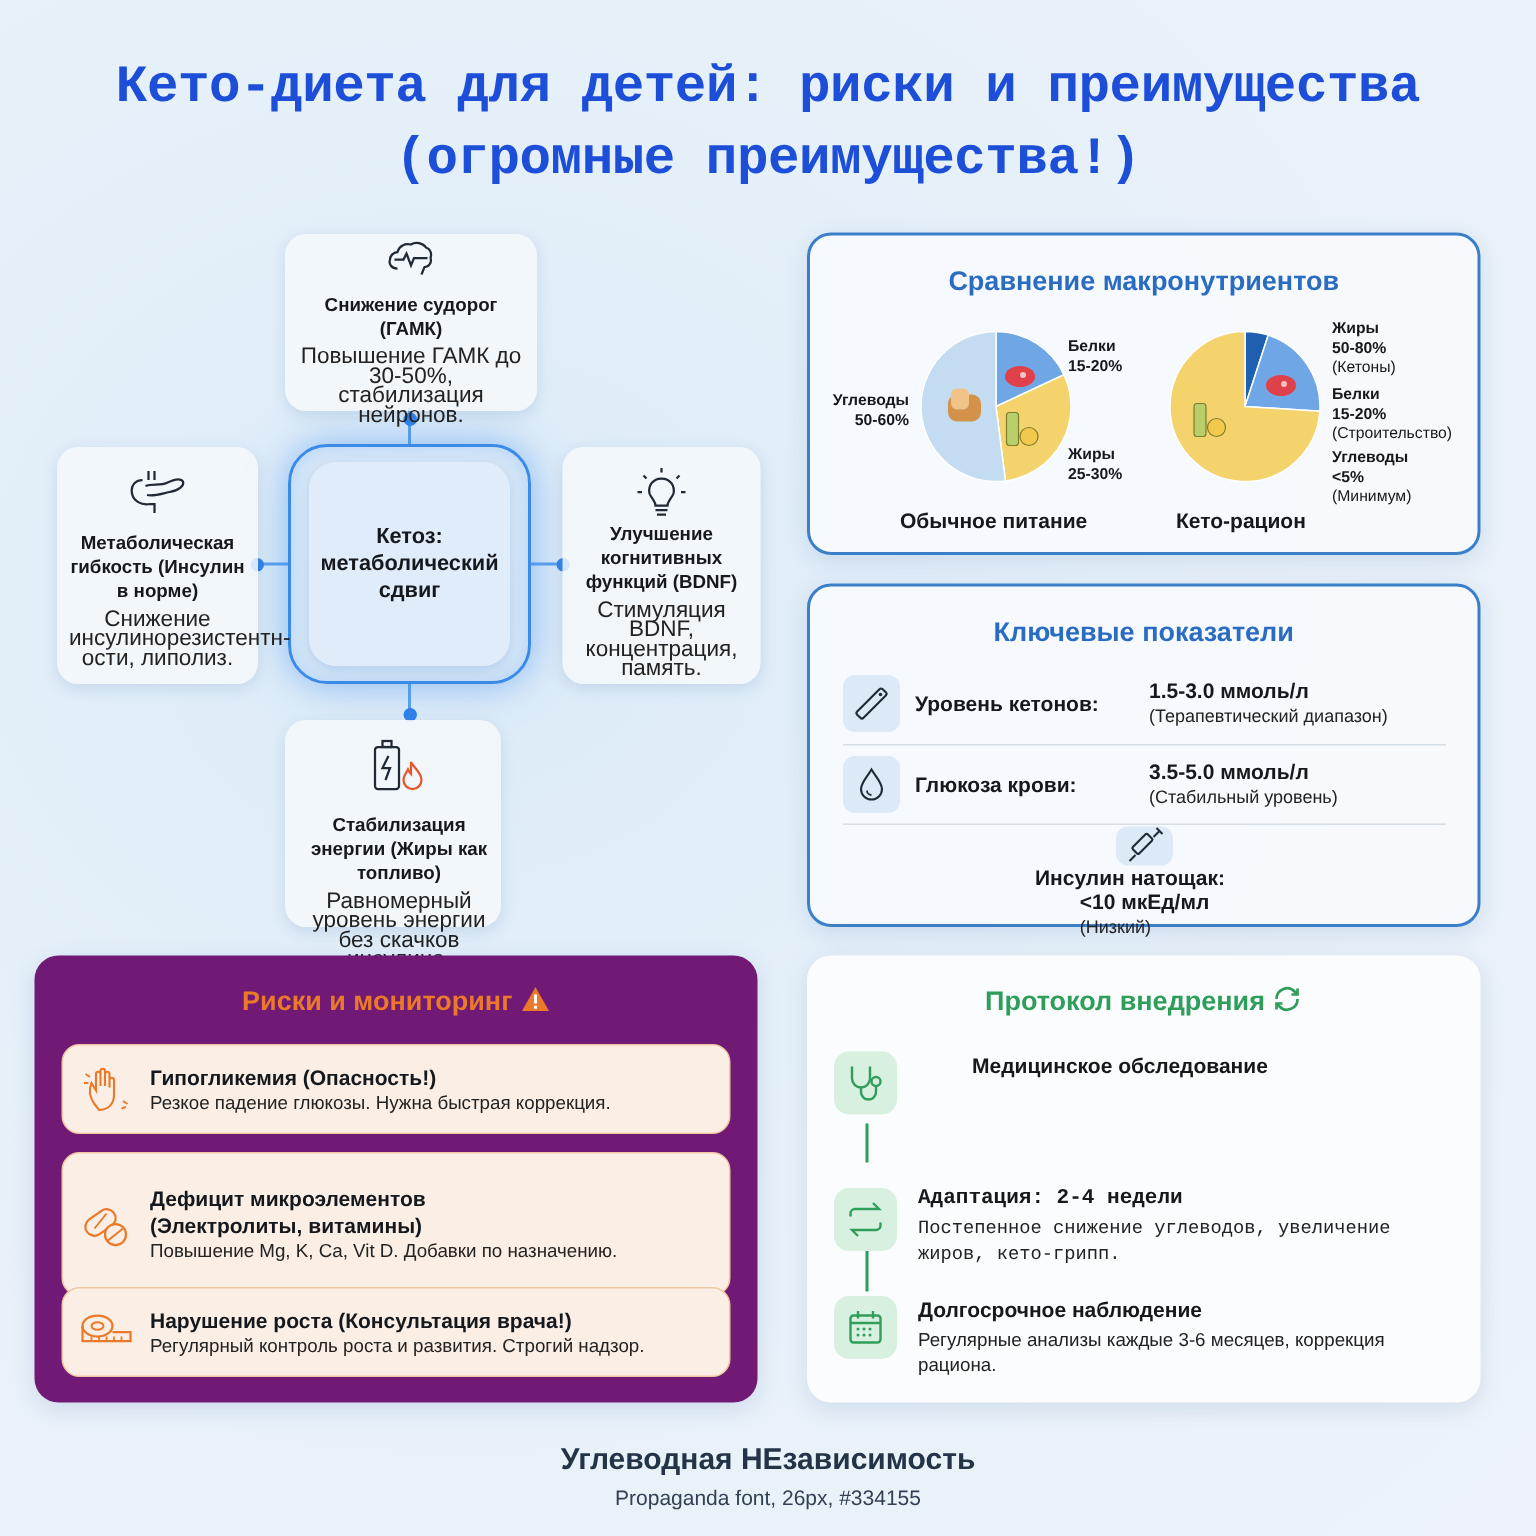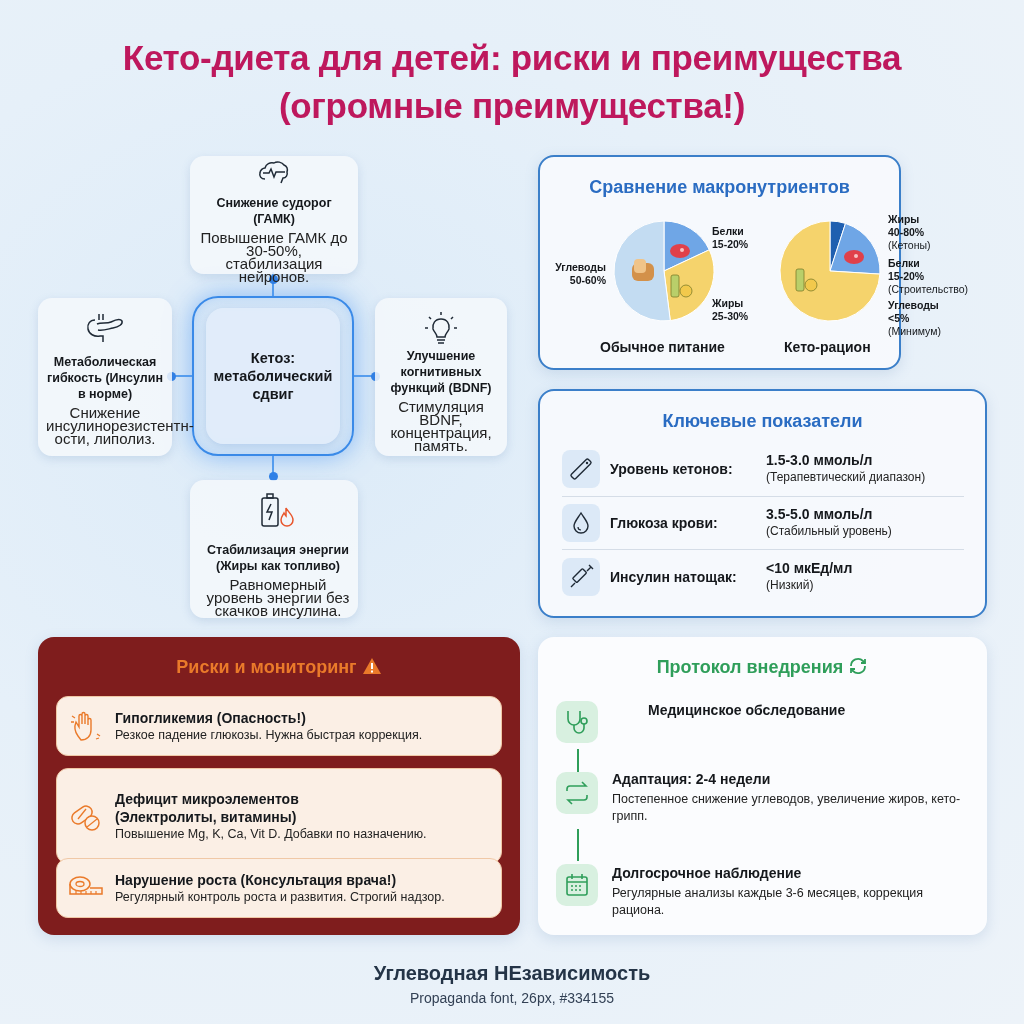--- a/index.html
+++ b/index.html
@@ -5,22 +5,22 @@
   * { box-sizing: border-box; margin: 0; padding: 0; }
   html, body { width: 1024px; height: 1024px; overflow: hidden; }
   body {
     font-family: "Liberation Sans", "DejaVu Sans", sans-serif;
     background: radial-gradient(ellipse at 30% 40%, #dcebf8 0%, #e6f0f9 45%, #edf3f9 100%);
     color: #1c1f24;
     position: relative;
   }
   .title {
     position: absolute; left: 0; top: 34px; width: 1024px;
-    text-align: center; color: #be185d; font-weight: bold;
-    font-size: 35px; line-height: 48px; letter-spacing: -0.3px;
+    text-align: center; color: #1d4ed8; font-weight: bold;
+    font-size: 35px; line-height: 48px; letter-spacing: -0.3px; font-family: Liberation Mono, monospace;
   }
   .card {
     position: absolute; background: rgba(247,250,253,0.92);
     border-radius: 16px;
     box-shadow: 0 4px 14px rgba(90,130,180,0.18);
   }
   .node {
     position: absolute; background: rgba(244,248,252,0.85);
     border-radius: 14px; box-shadow: 0 3px 10px rgba(90,130,180,0.2);
     text-align: center; padding: 0 8px;
@@ -115,33 +115,33 @@
   <div class="node" style="left:375px;top:298px;width:132px;height:158px;padding-top:14px;">
     <svg class="ic" width="36" height="34" viewBox="0 0 36 34">
       <path d="M18 7c-6 0-9 5-8 10 1 3 4 5 4 8h8c0-3 3-5 4-8 1-5-2-10-8-10z" fill="none" stroke="#1f2a36" stroke-width="1.5"></path>
       <path d="M14 28h8M15 31h6" stroke="#1f2a36" stroke-width="1.5"></path>
       <path d="M18 0v3M6 5l2 2M30 5l-2 2M2 16h3M31 16h3" stroke="#1f2a36" stroke-width="1.5"></path>
     </svg>
     <h4 style="margin-top:2px;">Улучшение когнитивных функций (BDNF)</h4>
     <p>Стимуляция BDNF, концентрация, память.</p>
   </div>
 
-  <div class="node" style="left:190px;top:480px;width:168px;height:138px;padding-top:12px;padding-left:16px;">
+  <div class="node" style="left:190px;top:480px;width:144px;height:138px;padding-top:12px;padding-left:16px;">
     <svg class="ic" width="40" height="38" viewBox="0 0 40 38">
       <rect x="4" y="6" width="16" height="28" rx="2" fill="none" stroke="#1f2a36" stroke-width="1.5"></rect>
       <rect x="9" y="2" width="6" height="4" fill="none" stroke="#1f2a36" stroke-width="1.5"></rect>
       <path d="M13 12l-4 8h5l-3 8" fill="none" stroke="#1f2a36" stroke-width="1.5"></path>
       <path d="M28 16c2 4 7 7 7 12a6 6 0 0 1-12 0c0-3 2-5 3-7 1 2 2 3 2 3 0-3 0-5 0-8z" fill="none" stroke="#e8552b" stroke-width="1.5"></path>
     </svg>
     <h4 style="margin-top:12px;">Стабилизация энергии (Жиры как топливо)</h4>
     <p>Равномерный уровень энергии без скачков инсулина.</p>
   </div>
 </div>
 
-<div class="card blue-border" style="left:538px;top:155px;width:363px;height:215px;">
+<div class="card blue-border" style="left:538px;top:155px;width:449px;height:215px;">
   <div class="panel-title" style="color:#2a6cc2;margin-top:20px;">Сравнение макронутриентов</div>
 
   <svg style="position:absolute;left:72px;top:62px;" width="104" height="104" viewBox="-52 -52 104 104">
     <path d="M0 0 L0 -50 A50 50 0 0 1 45.3 -21.2 Z" fill="#6fa6e6" stroke="#fff" stroke-width="1"></path>
     <path d="M0 0 L45.3 -21.2 A50 50 0 0 1 6.3 49.6 Z" fill="#f5d36c" stroke="#fff" stroke-width="1"></path>
     <path d="M0 0 L6.3 49.6 A50 50 0 1 1 0 -50 Z" fill="#c3dcf2" stroke="#fff" stroke-width="1"></path>
     <g>
       <ellipse cx="16" cy="-20" rx="10" ry="7" fill="#e0404a"></ellipse>
       <circle cx="18" cy="-21" r="2" fill="#f7c2c2"></circle>
     </g>
@@ -176,21 +176,21 @@
       <ellipse cx="24" cy="-14" rx="10" ry="7" fill="#e0404a"></ellipse>
       <circle cx="26" cy="-15" r="2" fill="#f7c2c2"></circle>
     </g>
     <g>
       <rect x="-34" y="-2" width="8" height="22" rx="2" fill="#b9cf6a" stroke="#7c7c2a" stroke-width="0.8"></rect>
       <circle cx="-19" cy="14" r="6" fill="#f2c94c" stroke="#7c7c2a" stroke-width="0.8"></circle>
     </g>
   </svg>
   <div class="pie-label" style="left:348px;top:56px;">
     <div>Жиры</div>
-    <div>40-80%</div>
+    <div>50-80%</div>
     <div class="n">(Кетоны)</div>
   </div>
   <div class="pie-label" style="left:348px;top:100px;">
     <div>Белки</div>
     <div>15-20%</div>
     <div class="n">(Строительство)</div>
   </div>
   <div class="pie-label" style="left:348px;top:142px;">
     <div>Углеводы</div>
     <div>&lt;5%</div>
@@ -225,36 +225,36 @@
       </svg>
     </div>
     <div class="ml">Глюкоза крови:</div>
     <div class="mv">
       <div>3.5-5.0 ммоль/л</div>
       <span>(Стабильный уровень)</span>
     </div>
   </div>
   <div class="sep" style="top:158px;"></div>
 
-  <div class="metric-row" style="top:160px;">
+  <div class="metric-row" style="top:160px;flex-direction:column;">
     <div class="mi">
       <svg width="26" height="26" viewBox="0 0 26 26">
         <rect x="8" y="6" width="6" height="14" rx="1" transform="rotate(45 13 13)" fill="none" stroke="#1f2a36" stroke-width="1.4"></rect>
         <path d="M3 23l4-4M19 7l4-4M21 1l4 4" stroke="#1f2a36" stroke-width="1.4"></path>
       </svg>
     </div>
     <div class="ml">Инсулин натощак:</div>
     <div class="mv">
       <div>&lt;10 мкЕд/мл</div>
       <span>(Низкий)</span>
     </div>
   </div>
 </div>
 
-<div class="card" style="left:38px;top:637px;width:482px;height:298px;background:#7f1d1d;">
+<div class="card" style="left:23px;top:637px;width:482px;height:298px;background:#701a75;">
   <div class="panel-title" style="color:#ea7a2a;margin-top:20px;">
     <span>Риски и мониторинг</span>
     <svg width="20" height="18" viewBox="0 0 20 18" style="vertical-align:-2px;">
       <path d="M10 1L19 17H1z" fill="#ea7a2a"></path>
       <rect x="9" y="6" width="2" height="6" fill="#fff"></rect>
       <rect x="9" y="13.5" width="2" height="2" fill="#fff"></rect>
     </svg>
   </div>
 
   <div class="risk" style="top:59px;height:60px;">
@@ -320,21 +320,21 @@
         <path d="M5 3v8a6 6 0 0 0 12 0V3" fill="none" stroke="#2f9e5a" stroke-width="1.6"></path>
         <path d="M11 17v3a5 5 0 0 0 10 0v-4" fill="none" stroke="#2f9e5a" stroke-width="1.6"></path>
         <circle cx="21" cy="13" r="3" fill="none" stroke="#2f9e5a" stroke-width="1.6"></circle>
       </svg>
     </div>
     <div class="st">
       <h5>Медицинское обследование</h5>
     </div>
   </div>
 
-  <div class="step" style="top:133px;">
+  <div class="step" style="top:153px;font-family:Liberation Mono, monospace;">
     <div class="si" style="margin-top:2px;">
       <svg width="28" height="28" viewBox="0 0 28 28">
         <path d="M4 12V10a3 3 0 0 1 3-3h16l-4-4M24 16v2a3 3 0 0 1-3 3H5l4 4" fill="none" stroke="#2f9e5a" stroke-width="1.6"></path>
       </svg>
     </div>
     <div class="st">
       <h5>Адаптация: 2-4 недели</h5>
       <p>Постепенное снижение углеводов, увеличение жиров, кето-грипп.</p>
     </div>
   </div>

